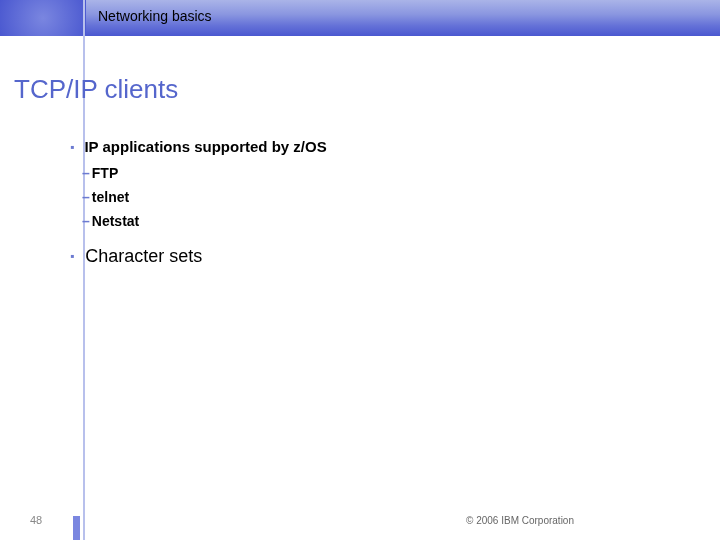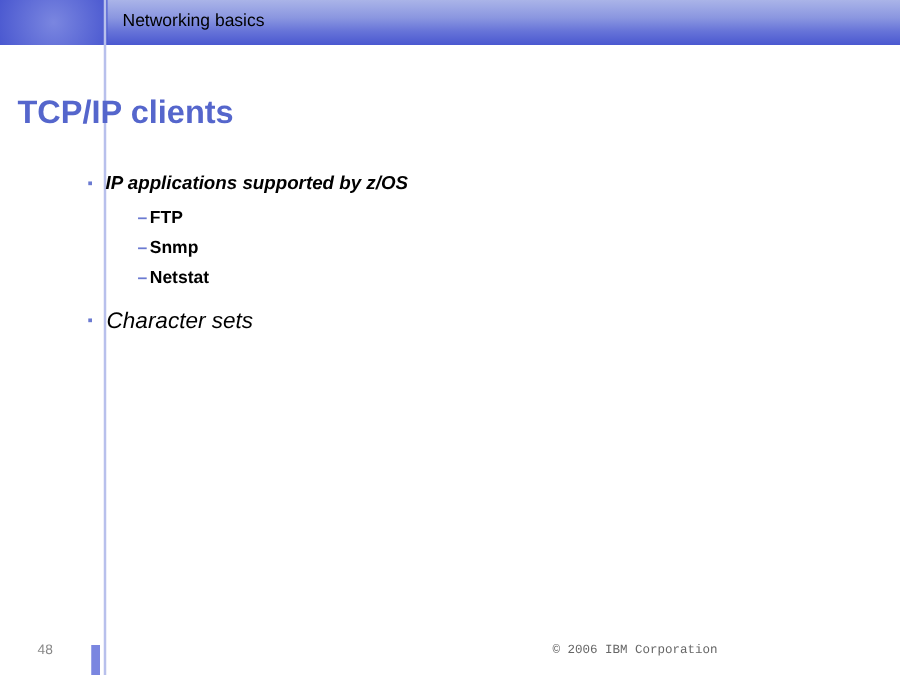--- a/index.html
+++ b/index.html
@@ -2,53 +2,53 @@
 <html><head>
 <meta charset="utf-8">
 <style>
   * { box-sizing: border-box; margin: 0; padding: 0; }
   html, body { width: 720px; height: 540px; font-family: Arial, Helvetica, sans-serif; background: #fff; overflow: hidden; }
   .slide { position: relative; width: 720px; height: 540px; }
   .header-band { position: absolute; top: 0; left: 0; width: 720px; height: 36px; background: linear-gradient(to bottom, #aab4e8 0%, #8a96e0 40%, #6673d8 70%, #4a58d0 100%); }
   .header-accent { position: absolute; top: 0; left: 0; width: 86px; height: 36px; background: radial-gradient(circle at 50% 50%, #7a86e0, #4a58d0); }
   .vline { position: absolute; top: 0; left: 83px; width: 2px; height: 540px; background: #b8c0ec; }
   .header-title { position: absolute; top: 8px; left: 98px; color: #000; font-size: 14px; }
-  .slide-title { position: absolute; top: 74px; left: 14px; color: #5566cc; font-size: 26px; font-weight: bold; }
+  .slide-title { position: absolute; top: 74px; left: 14px; color: #5566cc; font-size: 26px; font-weight: normal; }
   .content { position: absolute; top: 138px; left: 70px; width: 600px; color: #000; font-size: 15px; }
-  .l1 { margin-bottom: 10px; font-weight: bold; font-style: italic; }
+  .l1 { margin-bottom: 10px; font-weight: bold; }
   .l1 .sq { color: #6b7ad1; font-size: 12px; margin-right: 6px; vertical-align: 1px; }
-  .sublist { margin-left: 40px; }
+  .sublist { margin-left: 12px; }
   .l2 { font-weight: bold; font-size: 14px; margin-bottom: 8px; }
   .l2 .dash { color: #6b7ad1; margin-right: 2px; }
   .charsets { margin-top: 17px; font-weight: normal; font-size: 18px; }
   .charsets .sq { color: #6b7ad1; font-size: 12px; margin-right: 6px; vertical-align: 2px; }
   .footer { position: absolute; left: 0; bottom: 0; width: 596px; height: 28px; }
   .page-num { position: absolute; left: 30px; bottom: 14px; font-size: 11px; color: #888; }
   .bottom-accent { position: absolute; left: 73px; bottom: 0; width: 7px; height: 24px; background: #7a86e0; }
-  .copyright { position: absolute; right: 22px; bottom: 14px; font-size: 10px; color: #666; font-family: Liberation Mono, monospace; }
+  .copyright { position: absolute; right: 22px; bottom: 14px; font-size: 10px; color: #666; }
 </style>
 </head>
 <body>
 
 <div class="slide">
   <div class="header-band"></div>
   <div class="header-accent"></div>
   <div class="vline"></div>
   <div class="header-title">Networking basics</div>
 
   <div class="slide-title">TCP/IP clients</div>
 
   <div class="content">
     <div class="l1">
       <span class="sq">▪</span>
       <span>IP applications supported by z/OS</span>
     </div>
     <div class="sublist">
       <div class="l2"><span class="dash">–</span><span>FTP</span></div>
-      <div class="l2"><span class="dash">–</span><span>Snmp</span></div>
+      <div class="l2"><span class="dash">–</span><span>telnet</span></div>
       <div class="l2"><span class="dash">–</span><span>Netstat</span></div>
     </div>
     <div class="l1 charsets">
       <span class="sq">▪</span>
       <span>Character sets</span>
     </div>
   </div>
 
   <div class="footer">
     <div class="bottom-accent"></div>

